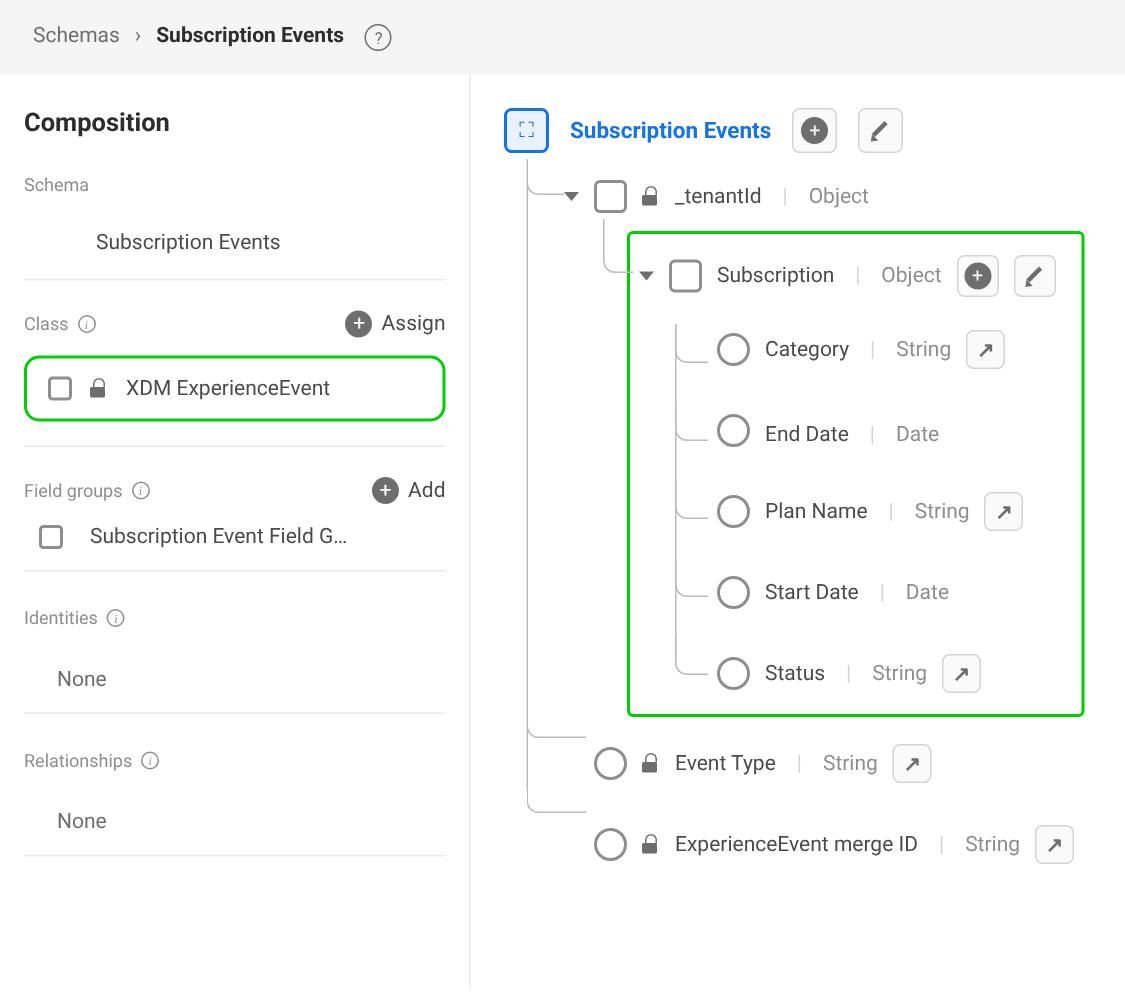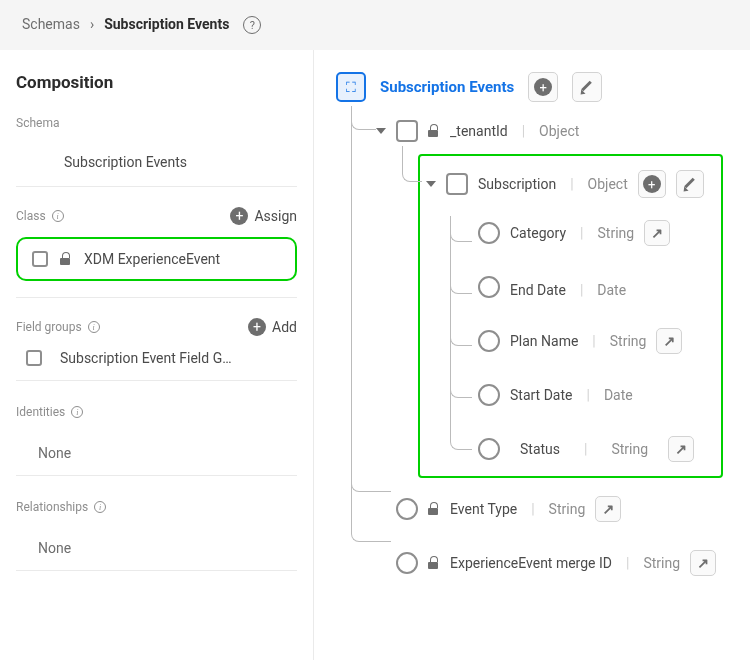--- a/index.html
+++ b/index.html
@@ -445,21 +445,21 @@
 
           <div class="tree-conn" style="left:0; top:156px; width:22px; height:26px;"></div>
           <div class="node-row" style="margin-left:28px; margin-top:22px;align-items:center;">
             <span class="node-circle"></span>
             <span class="field-name">Start Date</span>
             <span class="vbar">|</span>
             <span class="field-type">Date</span>
           </div>
 
           <div class="tree-conn" style="left:0; top:208px; width:22px; height:26px;"></div>
-          <div class="node-row" style="margin-left:28px; margin-top:22px;gap:20px;">
+          <div class="node-row" style="margin-left:28px; margin-top:22px;">
             <span class="node-circle"></span>
             <span class="field-name">Status</span>
             <span class="vbar">|</span>
             <span class="field-type">String</span>
             <span class="arrow-btn">↗</span>
           </div>
         </div>
       </div>
 
       <div class="tree-conn" style="left:15px; top:400px; width:40px; height:20px;"></div>

